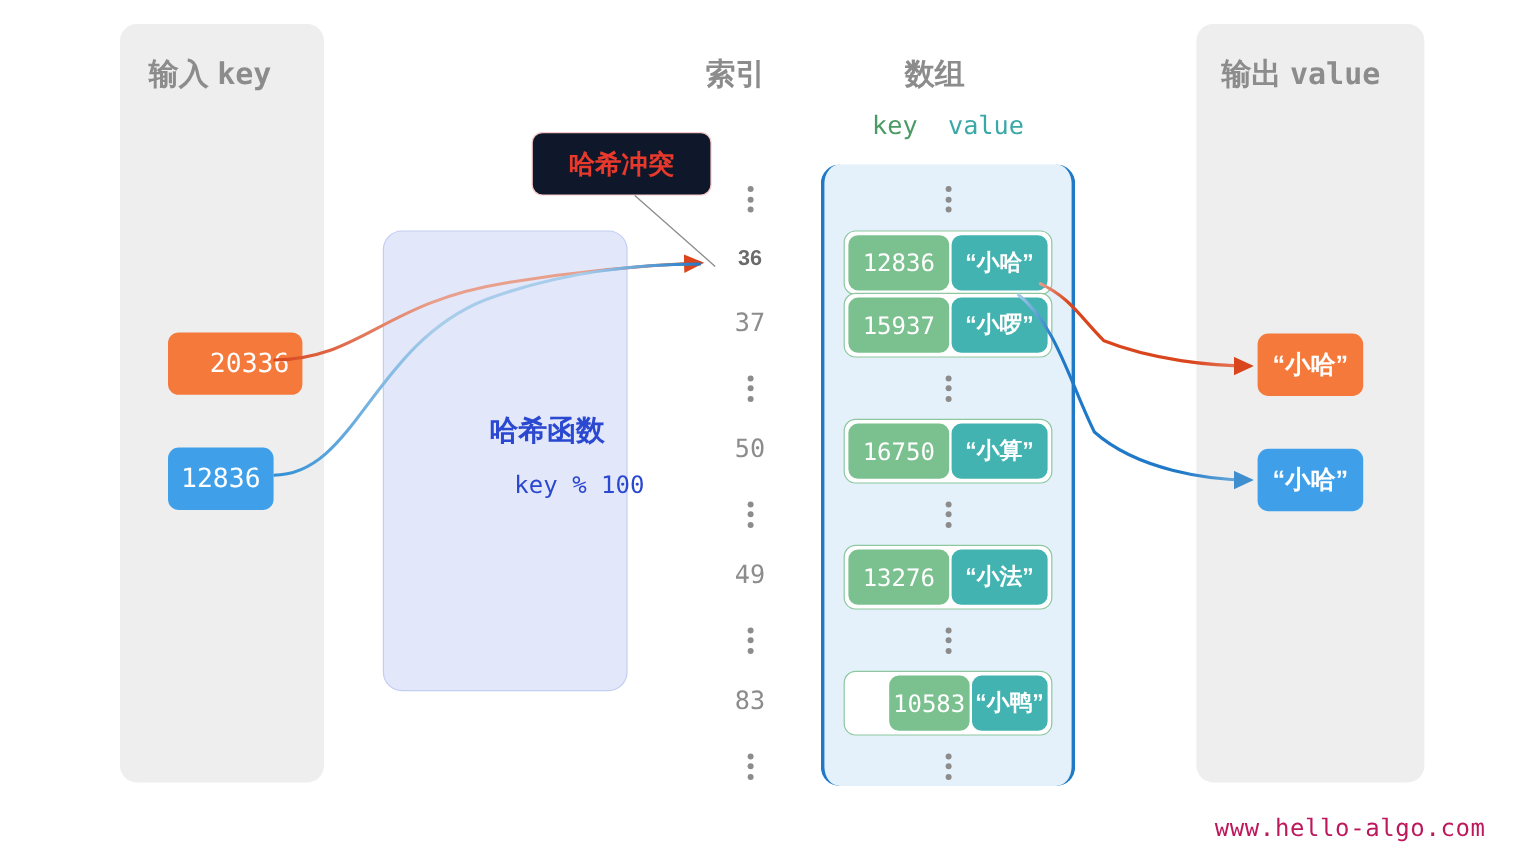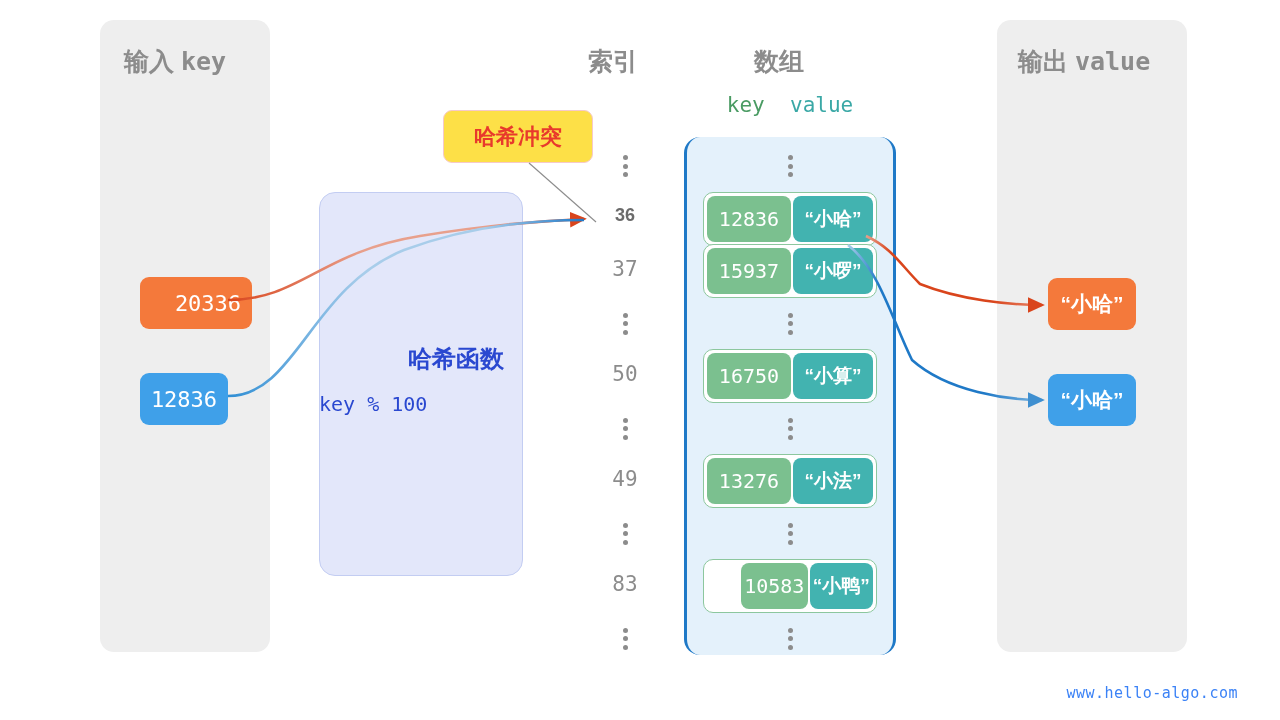--- a/index.html
+++ b/index.html
@@ -53,33 +53,33 @@
     text-align: center;
     color: #2a48d0;
     font-size: 24px;
     font-weight: bold;
     margin-left: 36px;
   }
   #hash-formula {
     position: absolute;
     left: 319px; top: 392px;
     width: 218px;
-    text-align: left;
+    text-align: right;
     color: #2a48d0;
     font-size: 20px;
     font-family: "DejaVu Sans Mono", "Liberation Mono", monospace;
     white-space: pre;
   }
 
   
   #collision-badge {
     position: absolute;
     left: 443px; top: 110px;
     width: 148px; height: 51px;
-    background: #fde047;
+    background: #0f172a;
     border: 1.5px solid #f6c9c9;
     border-radius: 9px;
     display: flex;
     align-items: center;
     justify-content: center;
     color: #e8392c;
     font-size: 22px;
     font-weight: bold;
   }
 
@@ -195,22 +195,22 @@
     width: 82px;
     margin-left: 2px;
     background: #42b3b0;
     font-size: 19px;
     font-weight: bold;
   }
 
   #watermark {
     position: absolute;
     right: 42px; bottom: 18px;
-    color: #3b82f6;
-    font-size: 15px;
+    color: #be185d;
+    font-size: 20px;
     font-family: "DejaVu Sans Mono", "Liberation Mono", monospace;
     letter-spacing: 0.5px;
   }
 
   #wires { position: absolute; left: 0; top: 0; width: 1280px; height: 720px; pointer-events: none; }
 </style>
 </head>
 <body>
 
 <div id="stage">

